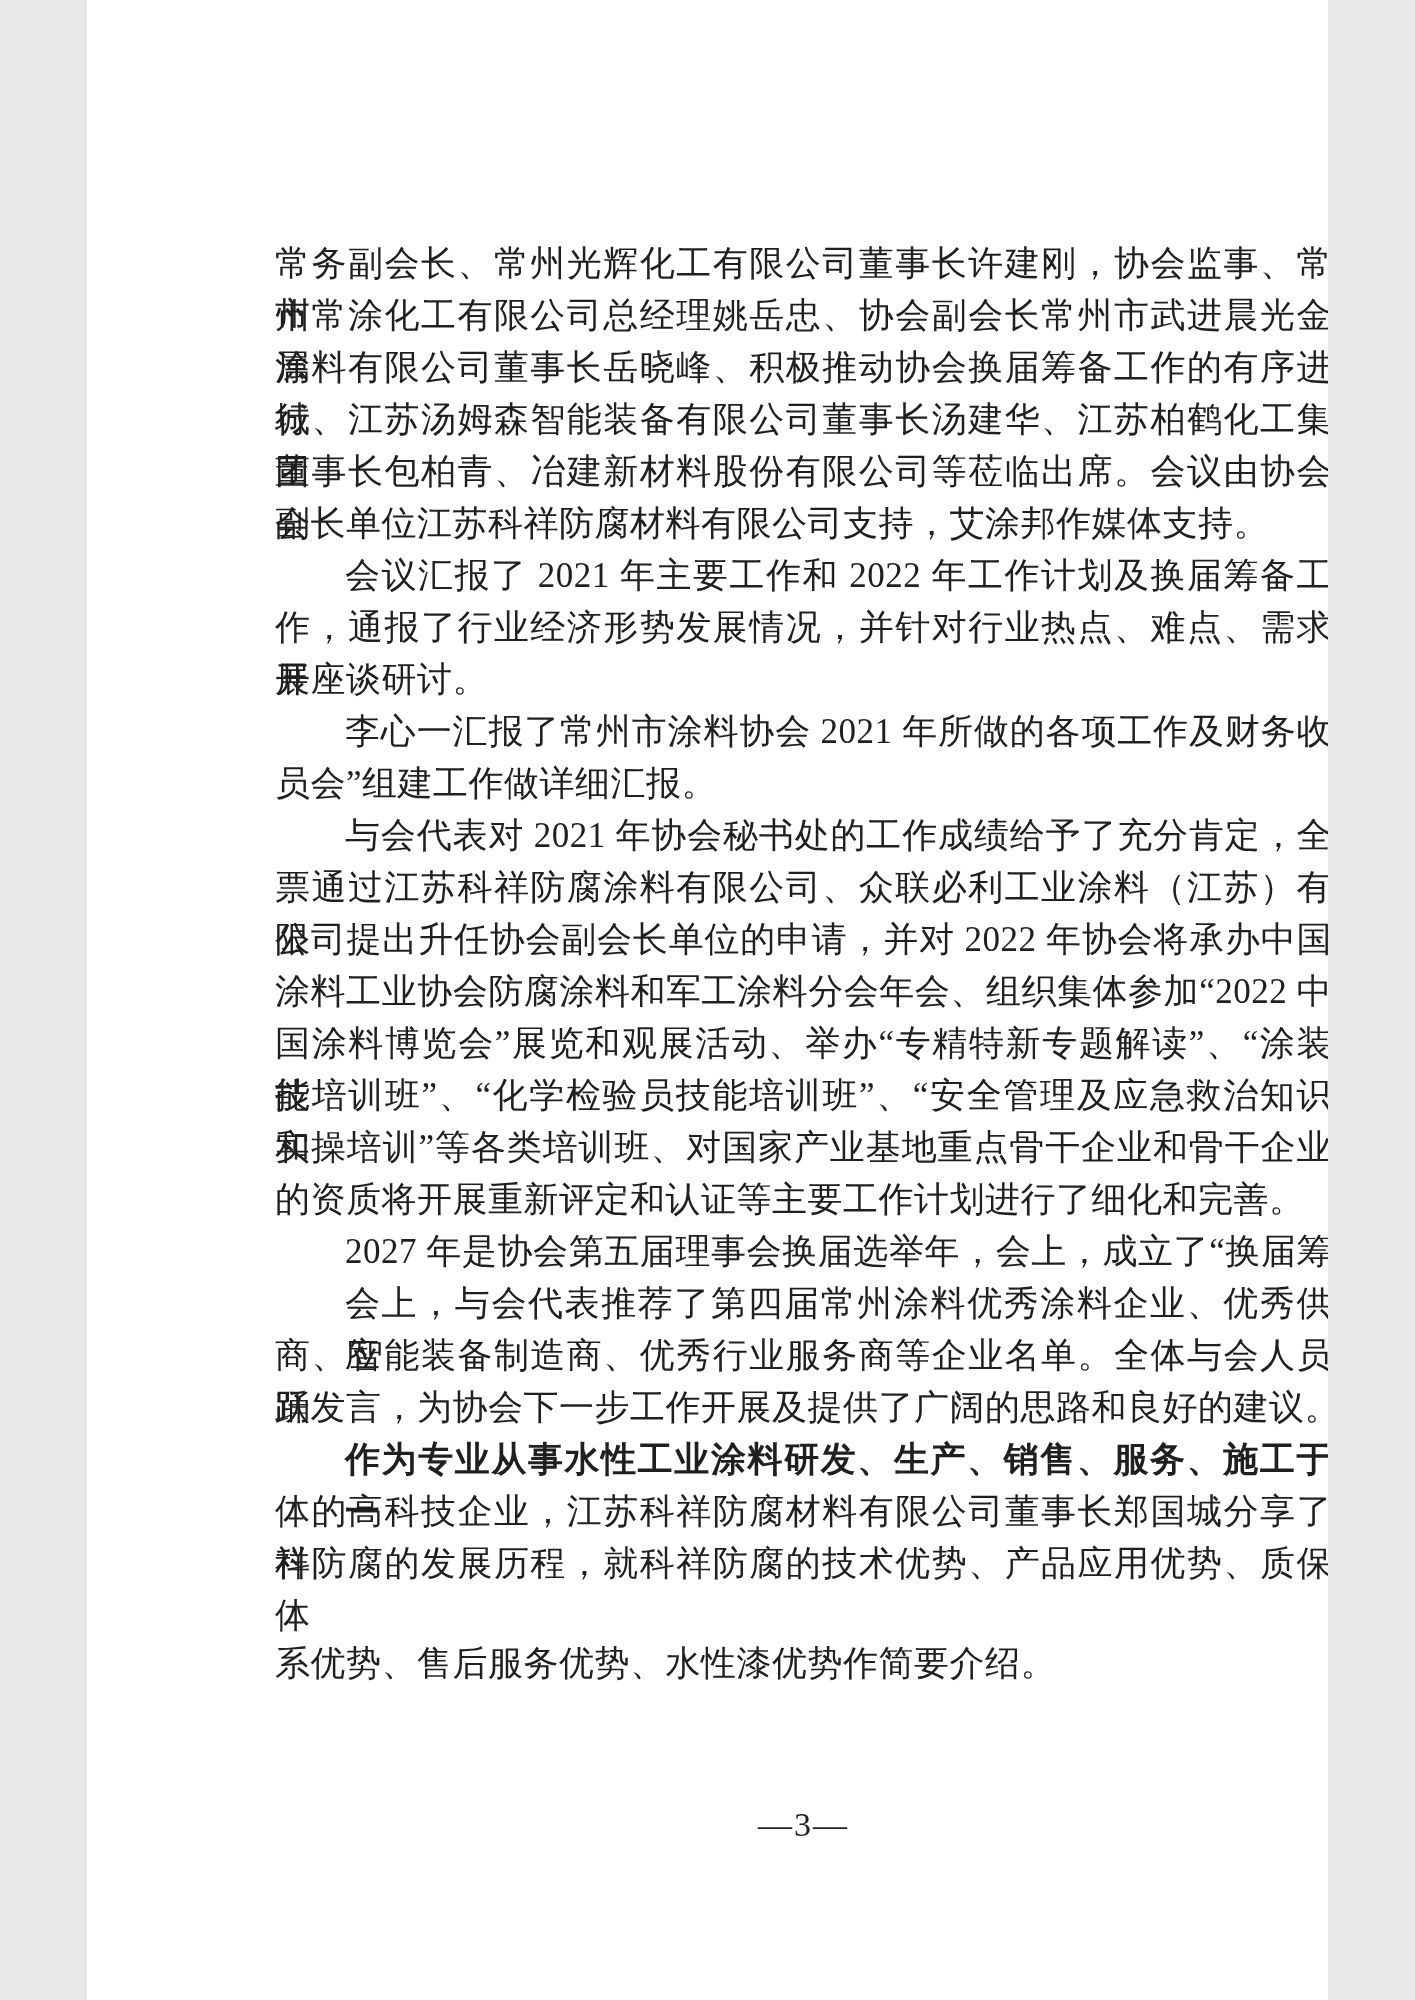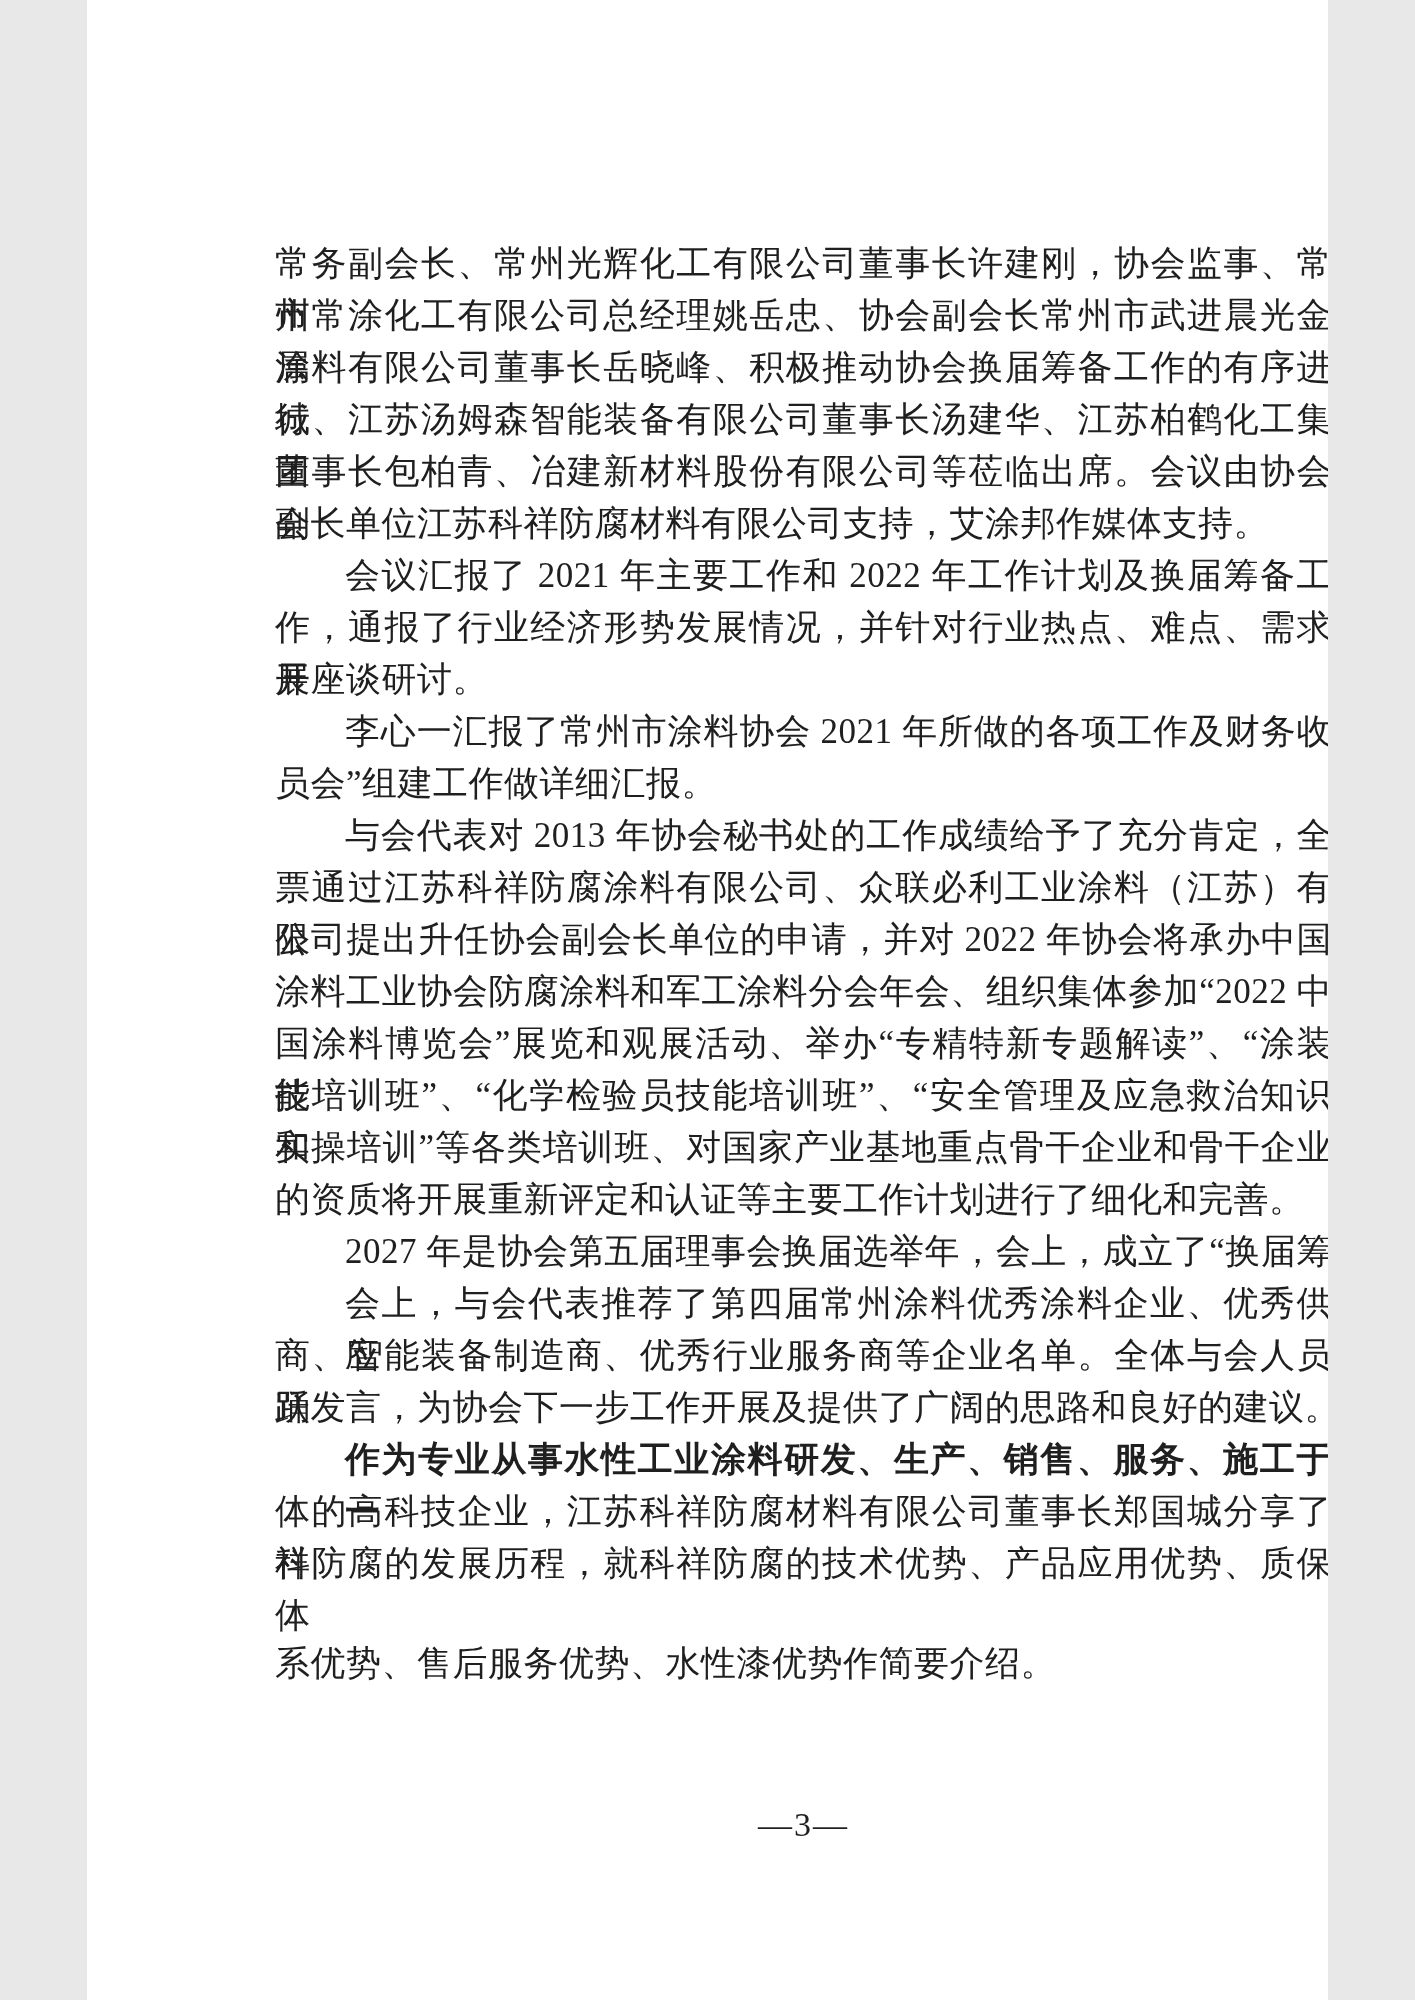--- a/index.html
+++ b/index.html
@@ -59,21 +59,21 @@
       <div class="line justify" style="color: rgb(31, 31, 31);">市常涂化工有限公司总经理姚岳忠、协会副会长常州市武进晨光金属</div>
       <div class="line justify" style="color: rgb(31, 31, 31);">涂料有限公司董事长岳晓峰、积极推动协会换届筹备工作的有序进行</div>
       <div class="line justify" style="color: rgb(31, 31, 31);">城、江苏汤姆森智能装备有限公司董事长汤建华、江苏柏鹤化工集团</div>
       <div class="line justify" style="color: rgb(31, 31, 31);">董事长包柏青、冶建新材料股份有限公司等莅临出席。会议由协会副</div>
       <div class="line" style="color: rgb(31, 31, 31);">会长单位江苏科祥防腐材料有限公司支持，艾涂邦作媒体支持。</div>
       <div class="line justify indent" style="color: rgb(31, 31, 31);">会议汇报了 2021 年主要工作和 2022 年工作计划及换届筹备工</div>
       <div class="line justify" style="color: rgb(31, 31, 31);">作，通报了行业经济形势发展情况，并针对行业热点、难点、需求展</div>
       <div class="line" style="color: rgb(31, 31, 31);">开座谈研讨。</div>
       <div class="line justify indent" style="color: rgb(31, 31, 31);">李心一汇报了常州市涂料协会 2021 年所做的各项工作及财务收</div>
       <div class="line" style="color: rgb(31, 31, 31);">员会”组建工作做详细汇报。</div>
-      <div class="line justify indent" style="color: rgb(31, 31, 31);">与会代表对 2013 年协会秘书处的工作成绩给予了充分肯定，全</div>
+      <div class="line justify indent" style="color: rgb(31, 31, 31);">与会代表对 2021 年协会秘书处的工作成绩给予了充分肯定，全</div>
       <div class="line justify" style="color: rgb(31, 31, 31);">票通过江苏科祥防腐涂料有限公司、众联必利工业涂料（江苏）有限</div>
       <div class="line justify" style="color: rgb(31, 31, 31);">公司提出升任协会副会长单位的申请，并对 2022 年协会将承办中国</div>
       <div class="line justify" style="color: rgb(31, 31, 31);">涂料工业协会防腐涂料和军工涂料分会年会、组织集体参加“2022 中</div>
       <div class="line justify" style="color: rgb(31, 31, 31);">国涂料博览会”展览和观展活动、举办“专精特新专题解读”、“涂装技</div>
       <div class="line justify" style="color: rgb(31, 31, 31);">能培训班”、“化学检验员技能培训班”、“安全管理及应急救治知识和</div>
       <div class="line justify" style="color: rgb(31, 31, 31);">实操培训”等各类培训班、对国家产业基地重点骨干企业和骨干企业</div>
       <div class="line" style="color: rgb(31, 31, 31);">的资质将开展重新评定和认证等主要工作计划进行了细化和完善。</div>
       <div class="line justify indent" style="color: rgb(31, 31, 31);">2027 年是协会第五届理事会换届选举年，会上，成立了“换届筹</div>
       <div class="line justify indent" style="color: rgb(31, 31, 31);">会上，与会代表推荐了第四届常州涂料优秀涂料企业、优秀供应</div>
       <div class="line justify" style="color: rgb(31, 31, 31);">商、智能装备制造商、优秀行业服务商等企业名单。全体与会人员踊</div>

